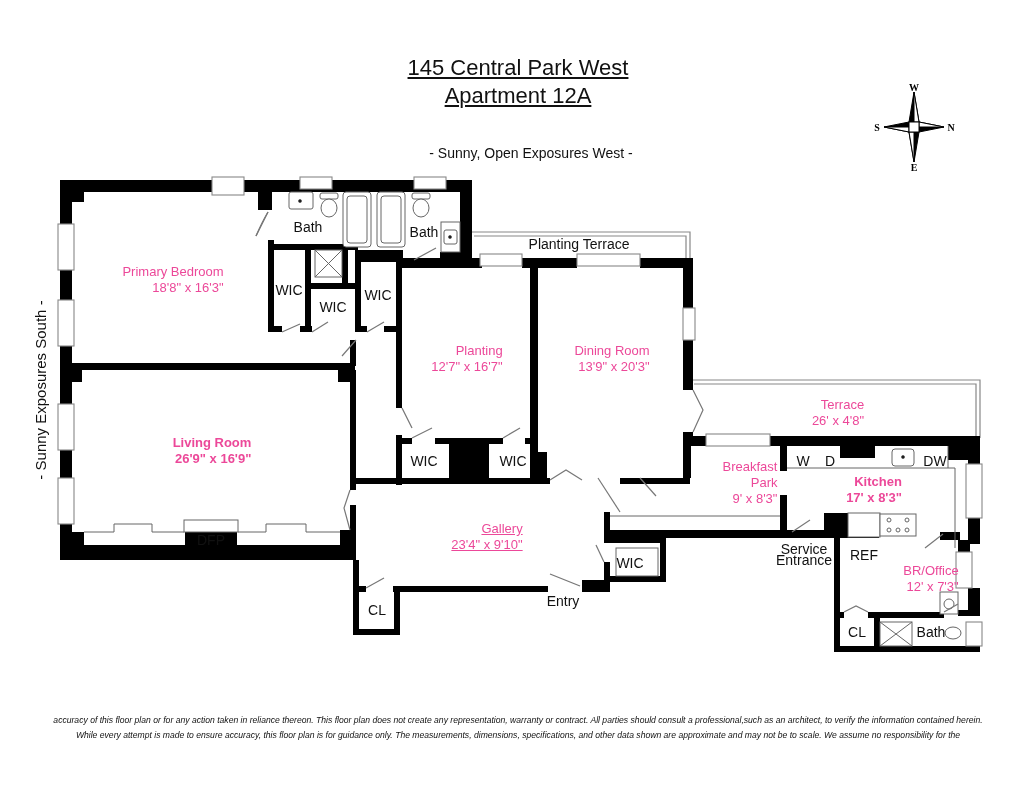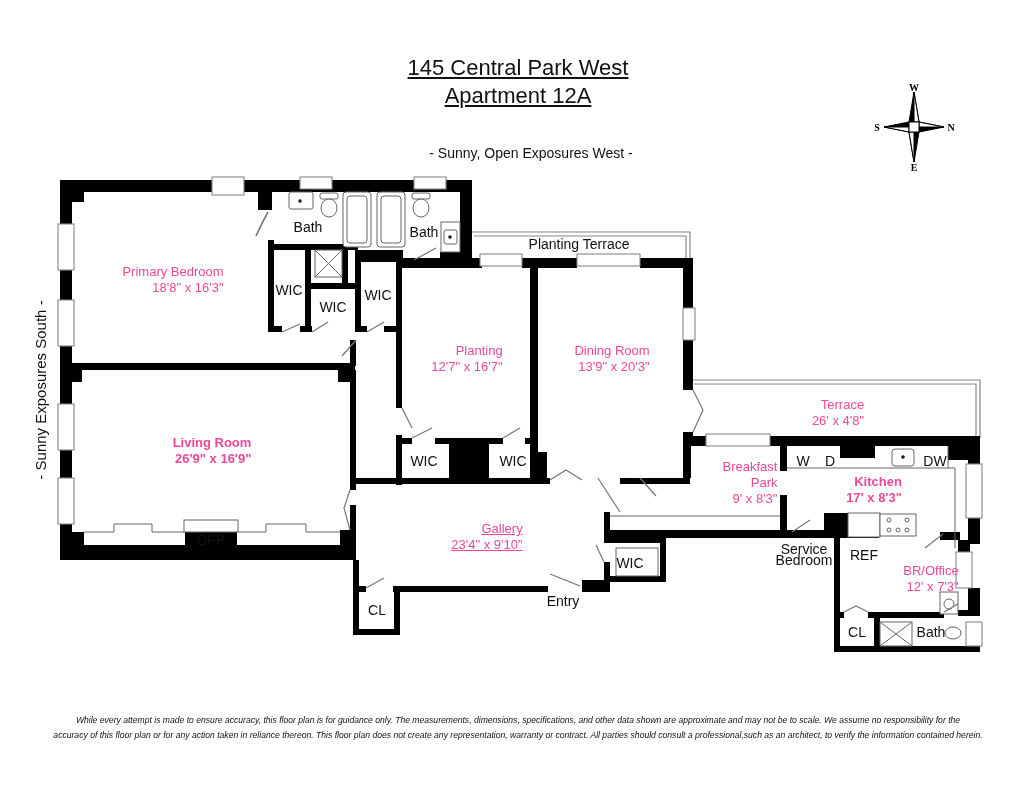--- a/index.html
+++ b/index.html
@@ -299,19 +299,19 @@
 <div class="small-label" style="left:931px; top:627px;">Bath</div>
 <div class="small-label" style="left:211px; top:535px;">DFP</div>
 <div class="small-label" style="left:579px; top:239px;">Planting Terrace</div>
 <div class="small-label" style="left:803px; top:456px;">W</div>
 <div class="small-label" style="left:830px; top:456px;">D</div>
 <div class="small-label" style="left:935px; top:456px;">DW</div>
 <div class="small-label" style="left:864px; top:518px;margin-top:32px;">REF</div>
 <div class="small-label" style="left:563px; top:596px;">Entry</div>
 <div class="small-label" style="left:804px; top:544px;">
   <div>Service</div>
-  <div>Bedroom</div>
+  <div>Entrance</div>
 </div>
 
 <div class="disclaimer">
+  <div>accuracy of this floor plan or for any action taken in reliance thereon. This floor plan does not create any representation, warranty or contract.  All parties should consult a professional,such as an architect, to verify the information contained herein.</div>
   <div>While every attempt is made to ensure accuracy, this floor plan is for guidance only. The measurements, dimensions, specifications, and other data shown are approximate and may not be to scale. We assume no responsibility for the</div>
-  <div>accuracy of this floor plan or for any action taken in reliance thereon. This floor plan does not create any representation, warranty or contract.  All parties should consult a professional,such as an architect, to verify the information contained herein.</div>
 </div>
 
 </body></html>

